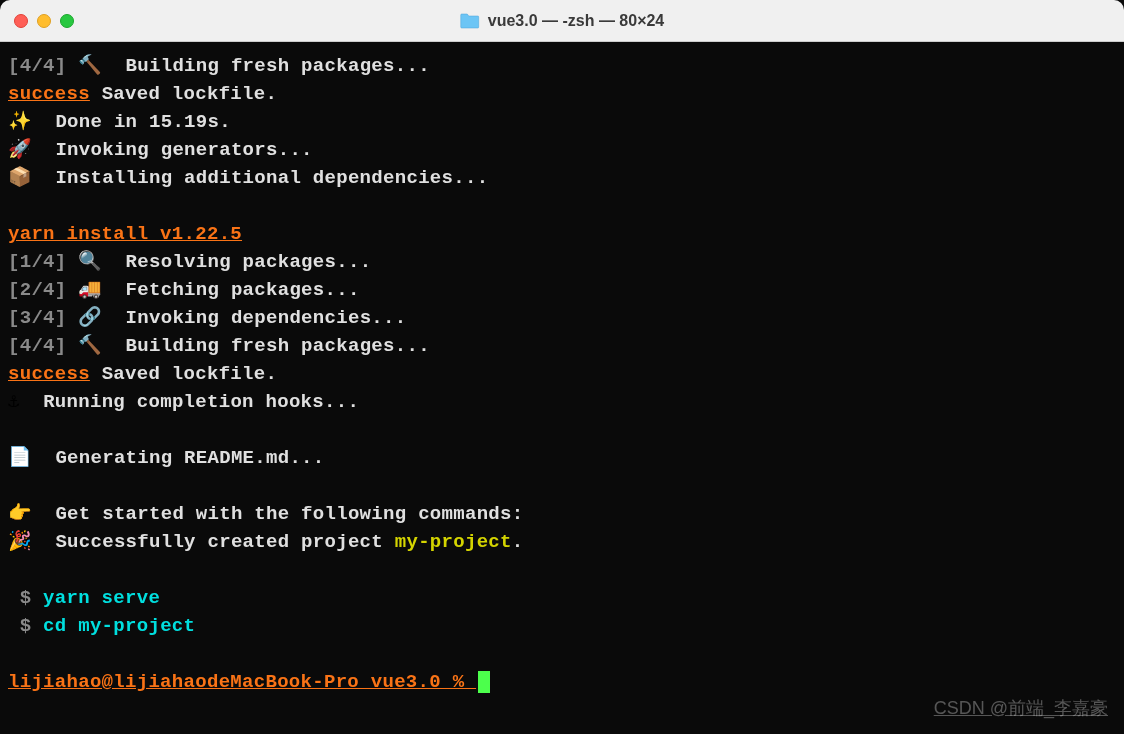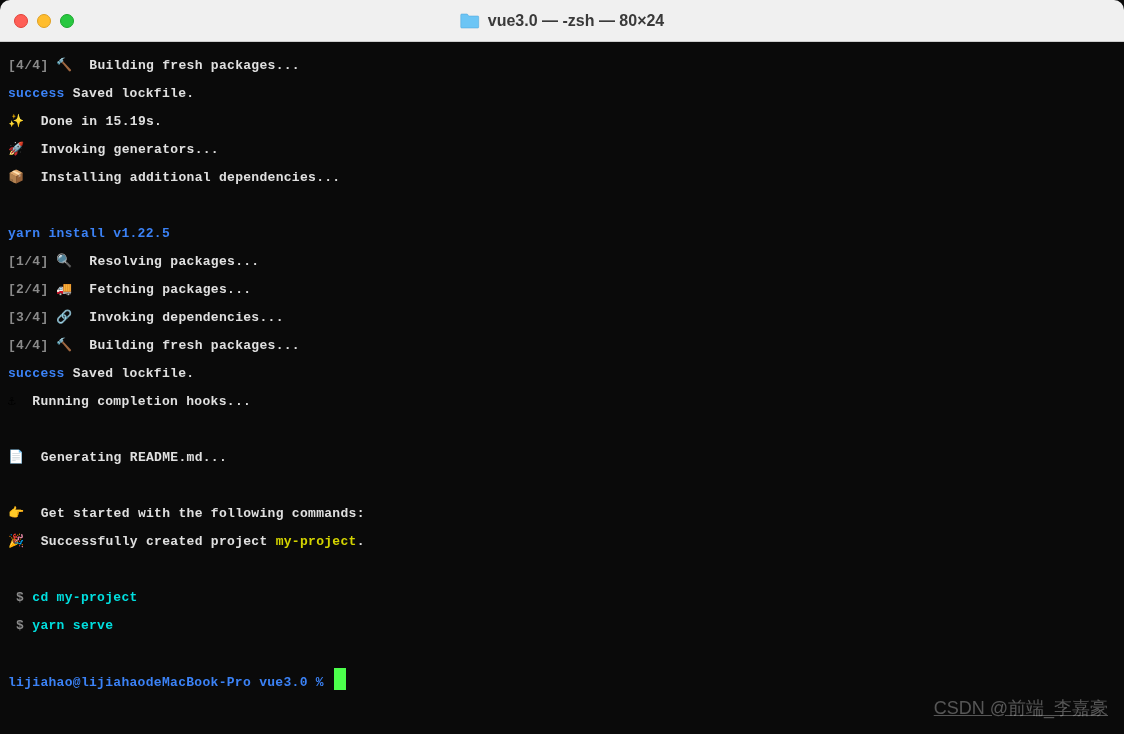--- a/index.html
+++ b/index.html
@@ -49,28 +49,28 @@
       font-size: 16px;
       font-weight: 600;
       color: #3a3a3a;
     }
     .folder-icon {
       width: 20px;
       height: 16px;
     }
     .terminal {
       padding: 10px 8px;
-      font-size: 13px;
+      font-size: 19px;
       line-height: 28px;
       font-weight: bold;
       letter-spacing: 0.3px;
     }
     .line { white-space: pre; }
     .gray { color: #8a8a8a; }
-    .green { color: #3b82f6; }
+    .green { color: #f97316; text-decoration: underline; }
     .cyan { color: #00dfdf; }
     .yellow { color: #d4d400; }
     .white { color: #e0e0e0; }
     .cursor {
       display: inline-block;
       width: 12px;
       height: 22px;
       background: #4cff4c;
       vertical-align: text-bottom;
       margin-left: 2px;
@@ -117,20 +117,20 @@
     <div class="line"><span class="gray">[3/4]</span> 🔗  <span class="white">Invoking dependencies...</span></div>
     <div class="line"><span class="gray">[4/4]</span> 🔨  <span class="white">Building fresh packages...</span></div>
     <div class="line"><span class="green">success</span> <span class="white">Saved lockfile.</span></div>
     <div class="line">⚓  <span class="white">Running completion hooks...</span></div>
     <div class="line"> </div>
     <div class="line">📄  <span class="white">Generating README.md...</span></div>
     <div class="line"> </div>
     <div class="line">👉  <span class="white">Get started with the following commands:</span></div>
     <div class="line">🎉  <span class="white">Successfully created project </span><span class="yellow">my-project</span><span class="white">.</span></div>
     <div class="line"> </div>
+    <div class="line"><span class="gray"> $ </span><span class="cyan">yarn serve</span></div>
     <div class="line"><span class="gray"> $ </span><span class="cyan">cd my-project</span></div>
-    <div class="line"><span class="gray"> $ </span><span class="cyan">yarn serve</span></div>
     <div class="line"> </div>
     <div class="line"><span class="green">lijiahao@lijiahaodeMacBook-Pro vue3.0 % </span><span class="cursor"></span></div>
   </div>
 
   <div class="watermark">CSDN @前端_李嘉豪</div>
 </div>
 
 </body></html>

